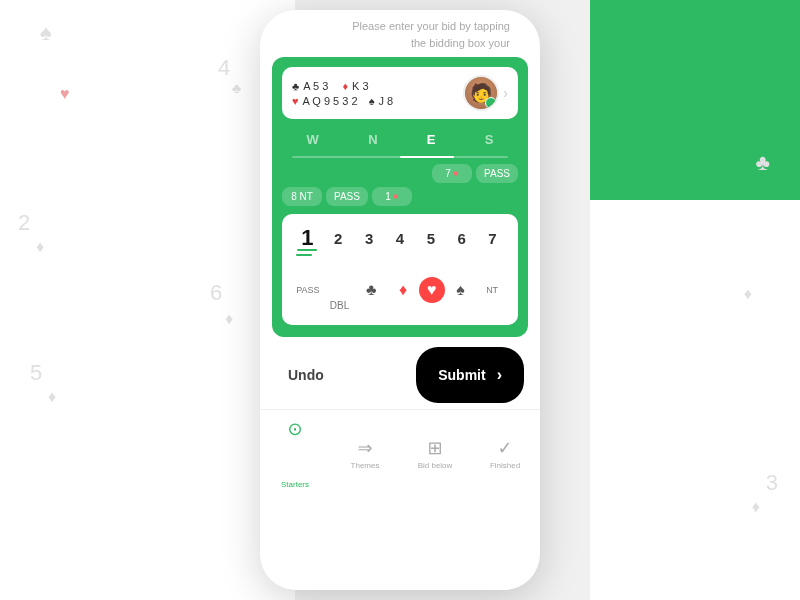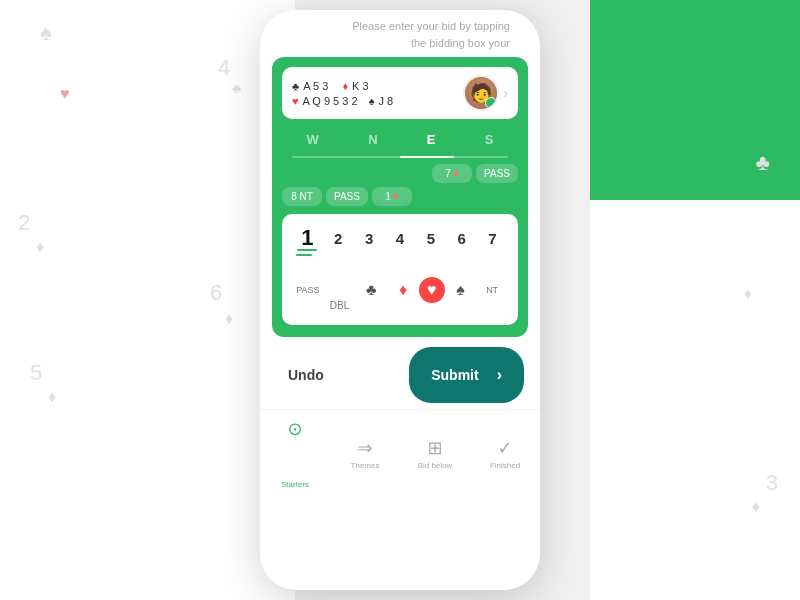--- a/index.html
+++ b/index.html
@@ -311,31 +311,31 @@
     .undo-btn {
       font-size: 14px;
       font-weight: 600;
       color: #444;
       background: none;
       border: none;
       cursor: pointer;
       padding: 6px 12px;
     }
     .submit-btn {
-      background: #0f766e;
+      background: #000000;
       color: #fff;
       border: none;
       border-radius: 22px;
       padding: 19px 22px;
       font-size: 14px;
       font-weight: 700;
       cursor: pointer;
       display: flex;
       align-items: center;
-      gap: 18px;
+      gap: 11px;
     }
     .submit-btn .arrow { font-size: 16px; }
 
     
     .bottom-nav {
       display: flex;
       justify-content: space-around;
       align-items: center;
       padding: 8px 0 4px;
       border-top: 1px solid #f0f0f0;

